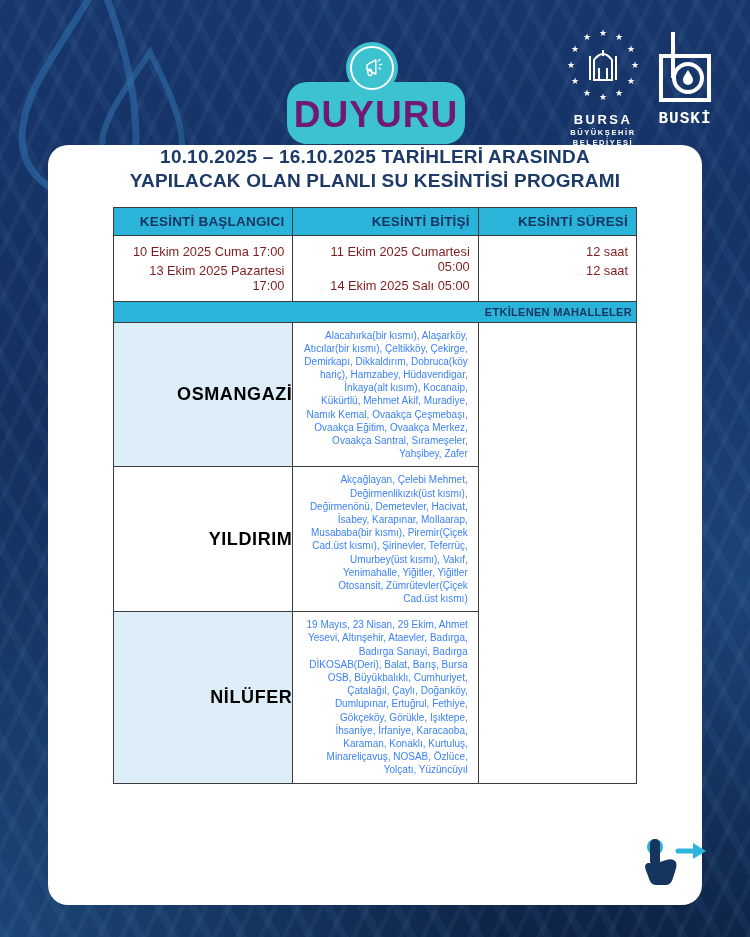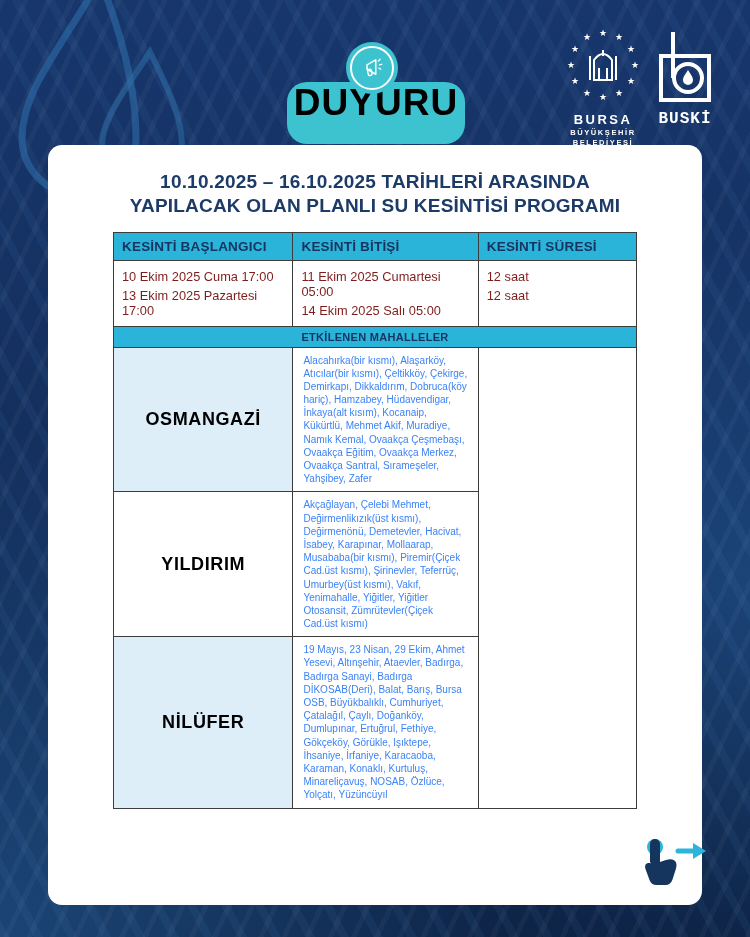--- a/index.html
+++ b/index.html
@@ -28,42 +28,41 @@
   }
   .megaphone-circle .ring {
     position:absolute; inset:4px; border:2px solid #ffffff; border-radius:50%;
   }
   .duyuru-badge {
     position:absolute; left:287px; top:82px; width:178px; height:62px;
     background:#3cc3cf; border-radius:20px; z-index:2;
     display:flex; align-items:flex-end; justify-content:center;
   }
   .duyuru-badge .label {
-    color:#000000; font-weight:bold; font-size:37px; letter-spacing:1px;
-    line-height:1; padding-bottom:23px;margin-top:36px;
+    color:#701a75; font-weight:bold; font-size:37px; letter-spacing:1px;
+    line-height:1; padding-bottom:11px;margin-top:36px;
   }
   .bursa-logo { position:absolute; left:556px; top:26px; width:94px; text-align:center; color:#fff; }
   .bursa-logo .line1 { font-weight:bold; font-size:13px; letter-spacing:2.5px; margin-top:-2px; }
   .bursa-logo .line2, .bursa-logo .line3 { font-weight:bold; font-size:7.5px; letter-spacing:1.6px; margin-top:1px; }
   .buski-logo { position:absolute; left:652px; top:30px; width:66px; text-align:center; color:#fff; }
   .buski-logo .label { font-weight:bold; font-size:16px; letter-spacing:1px; margin-top:2px;font-family:Liberation Mono, monospace; }
 
   
   .card {
     position:absolute; left:48px; top:145px; width:654px; height:760px;
-    background:#ffffff; border-radius:14px; overflow:hidden; z-index:1;
-    padding-top:25px;
+    background:#ffffff; border-radius:20px; overflow:hidden; z-index:1;
   }
   .title { text-align:center; color:#1d3b69; font-weight:bold; font-size:19px; line-height:1.25; letter-spacing:0.2px; }
 
   table.program {
     width:524px; margin:14px auto 0; border-collapse:collapse;
     border:1.5px solid #3c3c3c;
   }
-  table.program th, table.program td { border:1.2px solid #3c3c3c; }
+  table.program th, table.program td { border:1.2px solid #3c3c3c;text-align:right; }
   th.col-head {
     background:#2bb4da; color:#17335f; text-align:left;
     font-size:13.5px; font-weight:bold; padding:6px 8px; letter-spacing:0.2px;
   }
   td.date-cell { background:#fff; padding:6px 8px; vertical-align:top; }
   td.date-cell div { font-size:12.8px; color:#7f1d1d; padding:2px 0; }
   td.band-cell {
     background:#2bb4da; color:#17335f; text-align:center;
     font-weight:bold; font-size:11px; padding:4px; letter-spacing:0.3px;
   }

